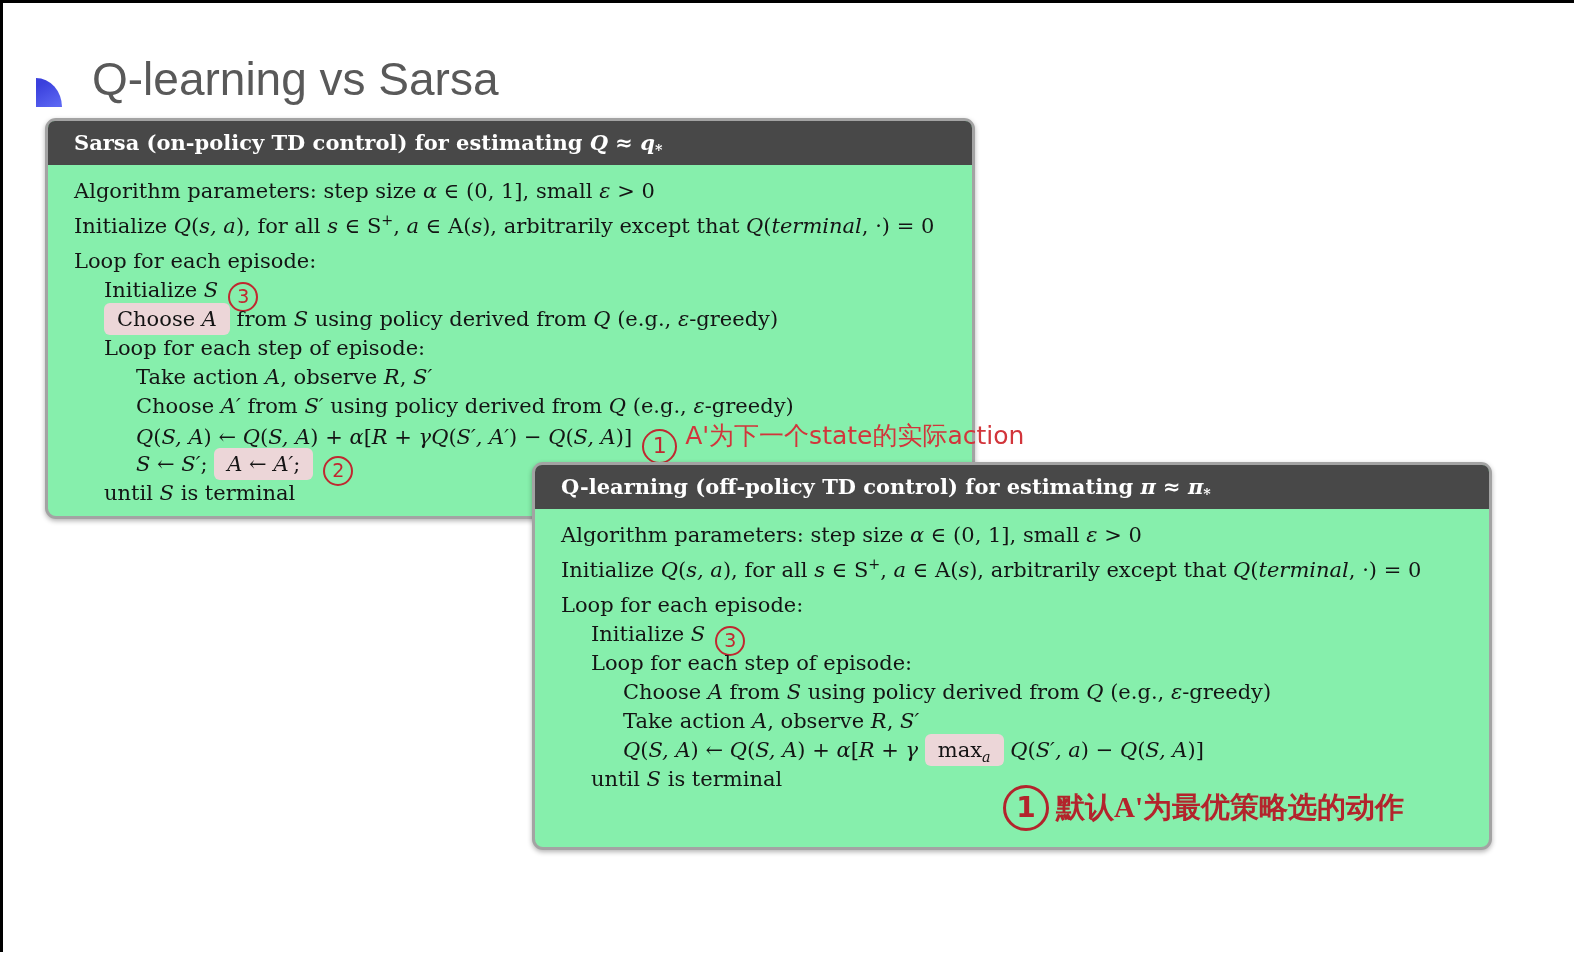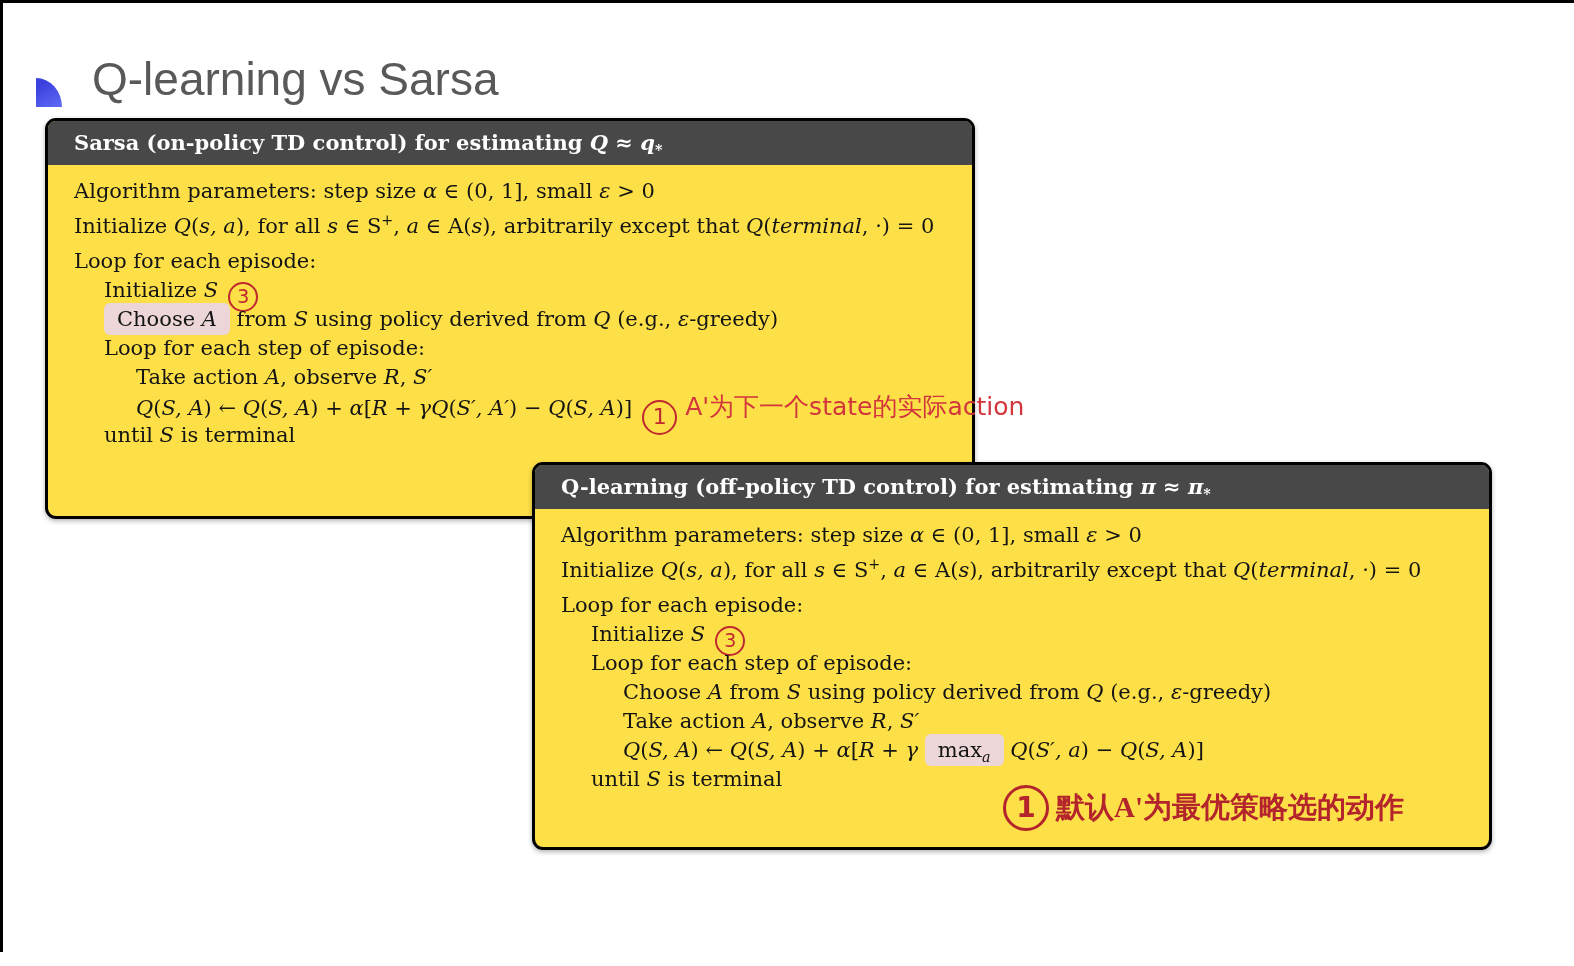--- a/index.html
+++ b/index.html
@@ -8,21 +8,21 @@
   .frame-top{position:absolute;left:0;top:0;width:1574px;height:3px;background:#000;}
   .frame-left{position:absolute;left:0;top:0;width:3px;height:952px;background:#000;}
 
   .accent{position:absolute;left:36px;top:78px;width:26px;height:29px;
           background:linear-gradient(150deg,#3a40dd 20%,#5b66f2 90%);
           border-top-right-radius:100% 100%;}
   .title{position:absolute;left:92px;top:52px;margin:0;
          font-family:"Liberation Sans",sans-serif;font-size:46px;font-weight:500;
          color:#595959;}
 
-  .algo-box{position:absolute;background:#fde047;border:3px solid #000000;border-radius:11px;
+  .algo-box{position:absolute;background:#86efac;border:3px solid #a3a3a3;border-radius:11px;
             box-shadow:0 2px 5px rgba(0,0,0,.30);}
   .sarsa{left:45px;top:118px;width:924px;height:395px;z-index:1;}
   .qlearn{left:532px;top:462px;width:954px;height:382px;z-index:2;}
 
   .algo-header{background:#484848;color:#ffffff;font-weight:bold;font-size:21px;
                height:26px;line-height:26px;padding:9px 26px;border-radius:7px 7px 0 0;
                white-space:nowrap;}
   .algo-body{padding:12px 26px 0 26px;font-size:21px;color:#141414;}
   .algo-line{height:29px;line-height:29px;white-space:nowrap;}
   .algo-line.gap{margin-top:12px;}
@@ -63,21 +63,23 @@
   <div class="algo-box sarsa">
     <div class="algo-header"><span>Sarsa (on-policy TD control) for estimating </span><span class="it">Q</span><span> ≈ </span><span class="it">q</span><span class="sub">*</span></div>
     <div class="algo-body">
         <div class="algo-line indent0"><span>Algorithm parameters: step size </span><span class="it">α</span><span> ∈ (0, 1], small </span><span class="it">ε</span><span> &gt; 0</span></div>
         <div class="algo-line indent0"><span>Initialize </span><span class="it">Q</span><span>(</span><span class="it">s, a</span><span>), for all </span><span class="it">s</span><span> ∈ S</span><span class="sup">+</span><span>, </span><span class="it">a</span><span> ∈ A(</span><span class="it">s</span><span>), arbitrarily except that </span><span class="it">Q</span><span>(</span><span class="it">terminal</span><span>, ·) = 0</span></div>
         <div class="algo-line indent0 gap"><span>Loop for each episode:</span></div>
         <div class="algo-line indent1"><span>Initialize </span><span class="it">S</span><span class="num">3</span></div>
         <div class="algo-line indent1"><span class="hl"><span>Choose </span><span class="it">A</span></span><span> from </span><span class="it">S</span><span> using policy derived from </span><span class="it">Q</span><span> (e.g., </span><span class="it">ε</span><span>-greedy)</span></div>
         <div class="algo-line indent1"><span>Loop for each step of episode:</span></div>
         <div class="algo-line indent2"><span>Take action </span><span class="it">A</span><span>, observe </span><span class="it">R</span><span>, </span><span class="it">S′</span></div>
+        <div class="algo-line indent2"><span>Choose </span><span class="it">A′</span><span> from </span><span class="it">S′</span><span> using policy derived from </span><span class="it">Q</span><span> (e.g., </span><span class="it">ε</span><span>-greedy)</span></div>
         <div class="algo-line indent2"><span class="it">Q</span><span>(</span><span class="it">S, A</span><span>) ← </span><span class="it">Q</span><span>(</span><span class="it">S, A</span><span>) + </span><span class="it">α</span><span>[</span><span class="it">R</span><span> + </span><span class="it">γQ</span><span>(</span><span class="it">S′, A′</span><span>) − </span><span class="it">Q</span><span>(</span><span class="it">S, A</span><span>)]</span><span class="num num-lg">1</span><span class="note">A'为下一个state的实际action</span></div>
+        <div class="algo-line indent2"><span class="it">S</span><span> ← </span><span class="it">S′</span><span>; </span><span class="hl"><span class="it">A</span><span> ← </span><span class="it">A′</span><span>;</span></span><span class="num">2</span></div>
         <div class="algo-line indent1"><span>until </span><span class="it">S</span><span> is terminal</span></div>
       </div>
   </div>
 
   <div class="algo-box qlearn">
     <div class="algo-header"><span>Q-learning (off-policy TD control) for estimating </span><span class="it">π</span><span> ≈ </span><span class="it">π</span><span class="sub">*</span></div>
     <div class="algo-body">
         <div class="algo-line indent0"><span>Algorithm parameters: step size </span><span class="it">α</span><span> ∈ (0, 1], small </span><span class="it">ε</span><span> &gt; 0</span></div>
         <div class="algo-line indent0"><span>Initialize </span><span class="it">Q</span><span>(</span><span class="it">s, a</span><span>), for all </span><span class="it">s</span><span> ∈ S</span><span class="sup">+</span><span>, </span><span class="it">a</span><span> ∈ A(</span><span class="it">s</span><span>), arbitrarily except that </span><span class="it">Q</span><span>(</span><span class="it">terminal</span><span>, ·) = 0</span></div>
         <div class="algo-line indent0 gap"><span>Loop for each episode:</span></div>

